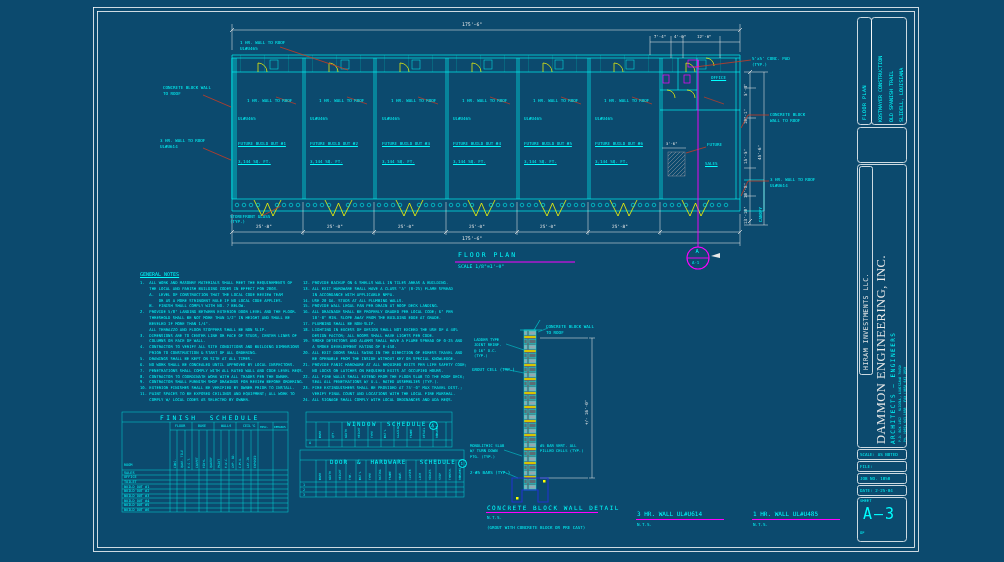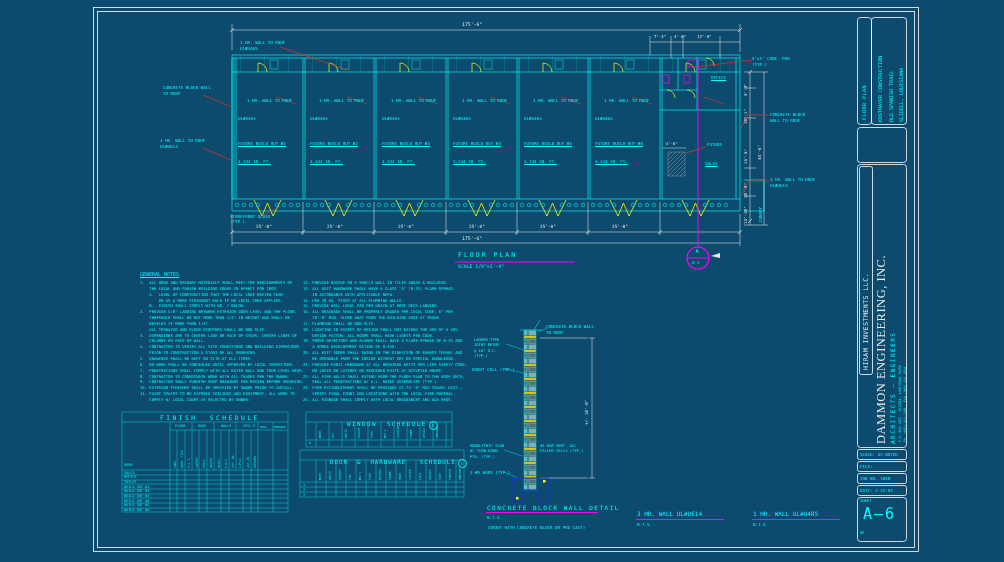--- a/index.html
+++ b/index.html
@@ -482,16 +482,16 @@
   <div class="t w rot serif" style="left:874px;top:444px;width:278px;font-size:12.5px;letter-spacing:0.5px">DAMMON ENGINEERING, INC.</div>
   <div class="t rot" style="left:889px;top:444px;width:278px;font-size:6px;letter-spacing:1.5px">ARCHITECTS — ENGINEERS</div>
   <div class="t rot" style="left:898px;top:442px;width:274px;font-size:3.2px">P.O. BOX 1452   SLIDELL, LOUISIANA 70459</div>
   <div class="t rot" style="left:902.5px;top:442px;width:274px;font-size:3.2px">PH. (985) 643-1858   FAX (985) 643-1859</div>
 
   <div class="t" style="left:860px;top:452px">SCALE: AS NOTED</div>
   <div class="t" style="left:860px;top:464px">FILE:</div>
   <div class="t" style="left:860px;top:476px">JOB NO. 1858</div>
   <div class="t" style="left:860px;top:488px">DATE: 2-25-04</div>
   <div class="t" style="left:860px;top:499px;font-size:3.8px">SHEET</div>
-  <div class="t" style="left:863px;top:505px;font-size:15px;letter-spacing:2px">A—6</div>
+  <div class="t" style="left:863px;top:505px;font-size:15px;letter-spacing:2px">A—3</div>
   <div class="t" style="left:860px;top:531px;font-size:3.8px">OF</div>
 
 </div>
 
 </body></html>

